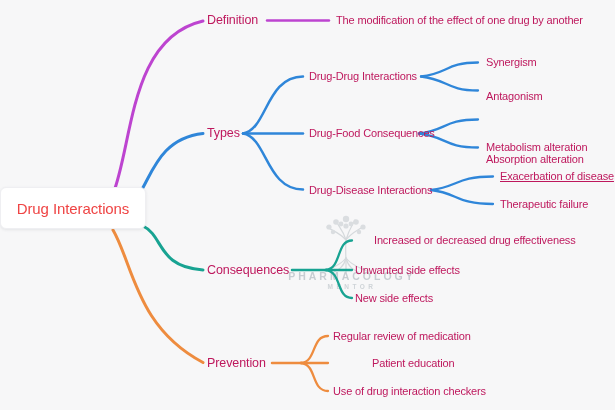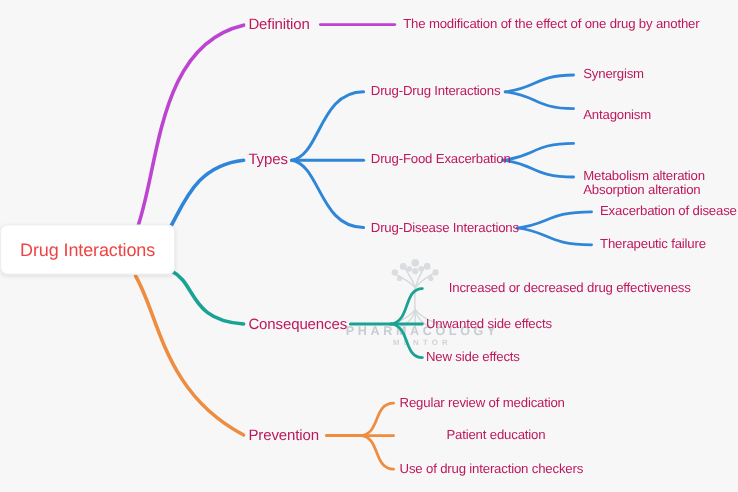--- a/index.html
+++ b/index.html
@@ -124,25 +124,25 @@
     <span>Drug Interactions</span>
   </div>
 
   <div class="lbl main" style="left:207px;top:20px;">Definition</div>
   <div class="lbl" style="left:336px;top:20px;">The modification of the effect of one drug by another</div>
 
   <div class="lbl main" style="left:207px;top:133px;">Types</div>
   <div class="lbl" style="left:309px;top:76px;">Drug-Drug Interactions</div>
   <div class="lbl" style="left:486px;top:62px;">Synergism</div>
   <div class="lbl" style="left:486px;top:84px;margin-top:12px;">Antagonism</div>
-  <div class="lbl" style="left:309px;top:133px;">Drug-Food Exacerbation</div>
+  <div class="lbl" style="left:309px;top:133px;">Drug-Food Consequences</div>
   <div class="lbl" style="left:486px;top:119px;margin-top:40px;">Absorption alteration</div>
   <div class="lbl" style="left:486px;top:147px;">Metabolism alteration</div>
   <div class="lbl" style="left:309px;top:190px;">Drug-Disease Interactions</div>
-  <div class="lbl" style="left:500px;top:176px;">Exacerbation of disease</div>
+  <div class="lbl" style="left:500px;top:176px;text-decoration:underline;">Exacerbation of disease</div>
   <div class="lbl" style="left:500px;top:204px;">Therapeutic failure</div>
 
   <div class="lbl main" style="left:207px;top:270px;">Consequences</div>
   <div class="lbl" style="left:355px;top:240px;margin-left:19px;">Increased or decreased drug effectiveness</div>
   <div class="lbl" style="left:355px;top:270px;text-align:center;">Unwanted side effects</div>
   <div class="lbl" style="left:355px;top:298px;text-align:center;">New side effects</div>
 
   <div class="lbl main" style="left:207px;top:363px;">Prevention</div>
   <div class="lbl" style="left:333px;top:336px;">Regular review of medication</div>
   <div class="lbl" style="left:333px;top:363px;margin-left:39px;">Patient education</div>

